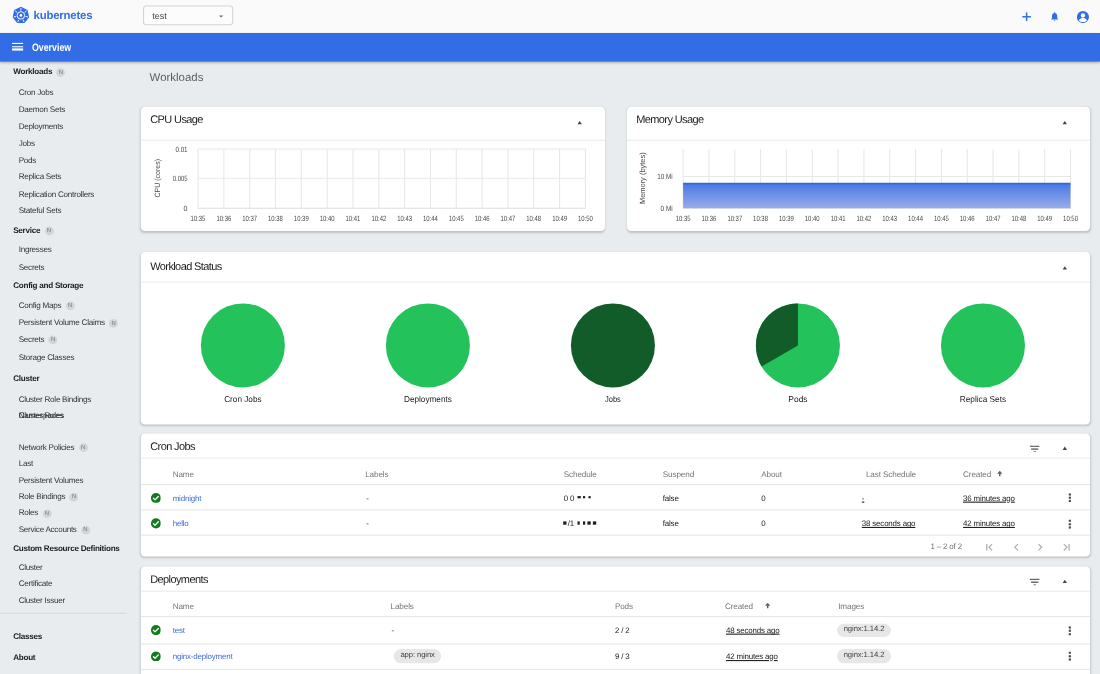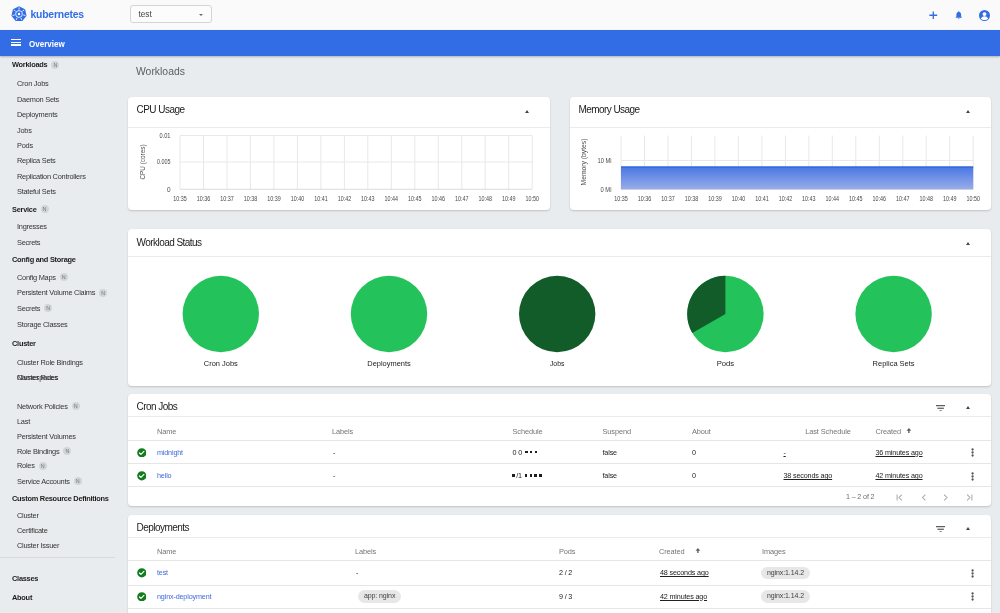--- a/index.html
+++ b/index.html
@@ -245,21 +245,21 @@
           <rect x="3.5" y="5.3" width="2.3" height="1.25" fill="#5f5f5f"></rect>
         </svg>
       </div>
   <span class="caret" style="left:837.4px;top:11.8px"></span>
   <div class="cdiv" style="top:21.5px"></div>
   <div class="hc" style="left:28.8px;top:32.5px">Name</div>
 <div class="hc" style="left:203.8px;top:32.5px">Labels</div>
 <div class="hc" style="left:384.3px;top:32.5px">Schedule</div>
 <div class="hc" style="left:474.3px;top:32.5px">Suspend</div>
 <div class="hc" style="left:563.8px;top:32.5px">About</div>
-<div class="hc" style="left:677px;top:32.5px">Last Schedule</div>
+<div class="hc" style="left:659px;top:32.5px">Last Schedule</div>
 <div class="hc" style="left:747.3px;top:32.5px">Created</div>
 <div style="position:absolute;left:777.5px;top:33.9px;width:5.8px;height:5.6px">
         <svg width="5.8" height="5.6" viewBox="0 0 5.8 5.6">
           <path d="M2.9 0L5.3 2.7H3.6V5.6H2.2V2.7H0.5Z" fill="#616161"></path>
         </svg>
       </div>
 <div class="tl" style="top:46.0px"></div>
 <div style="position:absolute;left:8.5px;top:53.7px;width:9.6px;height:9.6px">
         <svg class="chk" width="9.6" height="9.6" viewBox="0 0 24 24">
           <circle cx="12" cy="12" r="11.5" fill="#117c1d"></circle>

